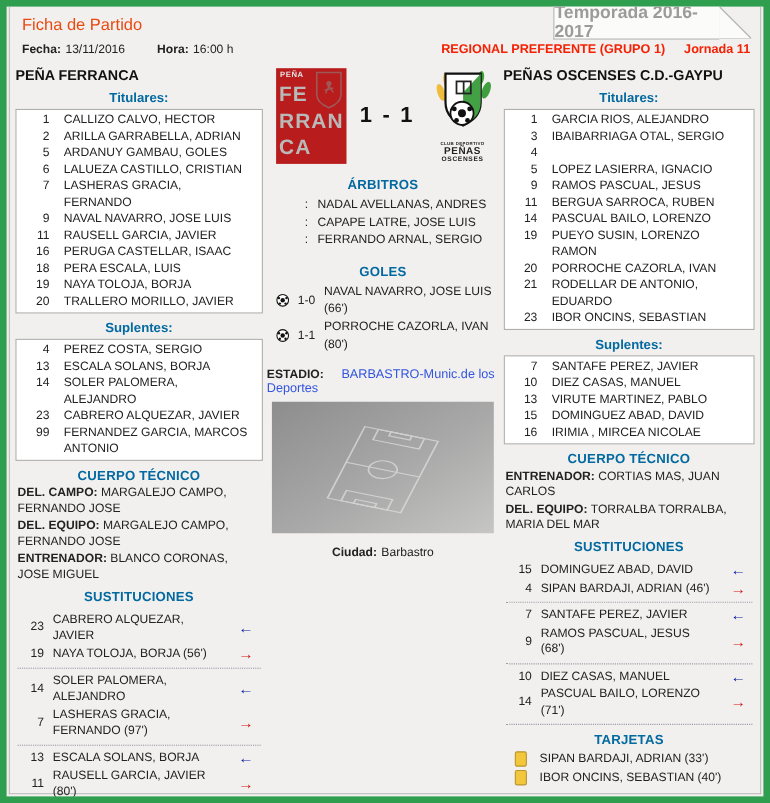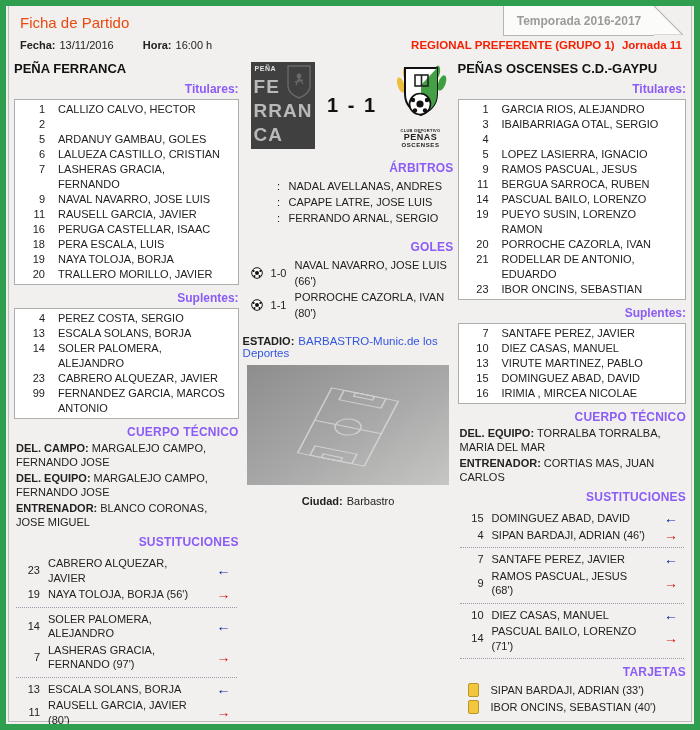--- a/index.html
+++ b/index.html
@@ -7,34 +7,34 @@
     position:relative;width:700px;height:730px;box-sizing:border-box;
     border:6px solid #2f9f4f;background:#f1f0ee;overflow:hidden;
     font-family:"Liberation Sans","DejaVu Sans",sans-serif;color:#222;
   }
   .content-frame{position:absolute;inset:0 2px 2px 2px;border:1px solid #bdbdbb;border-top:none;pointer-events:none;}
   .page-title{position:absolute;top:8px;left:14px;font-size:15px;color:#e84a12;}
   .season-tab{
     position:absolute;top:0;right:40px;width:150px;height:29px;
     background:#fbfbfa;border-left:1px solid #b5b5b5;border-bottom:1px solid #b5b5b5;
     display:flex;align-items:center;justify-content:center;
-    font-size:12px;font-weight:bold;color:#9b9b9b;
+    font-size:16px;font-weight:bold;color:#9b9b9b;
   }
   .season-fold{position:absolute;top:0;right:11px;width:29px;height:29px;}
   .meta-row{position:absolute;top:33px;left:14px;right:12px;display:flex;justify-content:space-between;font-size:11px;}
   .meta-left b{margin-right:4px;}
   .meta-left .gap{display:inline-block;width:26px;}
   .meta-right{font-weight:bold;color:#f42105;font-size:11.5px;}
-  .meta-right .jornada{margin-left:4px;}
+  .meta-right .jornada{margin-left:14px;}
   .cols{position:absolute;top:52px;left:8px;right:8px;bottom:4px;display:flex;}
   .col-left{width:230px;}
   .col-mid{width:216px;padding:0 4px;}
   .col-right{width:234px;}
   .team-name{text-align:left;font-weight:bold;font-size:13px;margin:3px 0 2px;color:#111;}
-  .sec-label{text-align:right;font-weight:bold;font-size:12px;color:#8b5cf6;margin:6px 0 3px;}
+  .sec-label{text-align:center;font-weight:bold;font-size:12px;color:#0369a1;margin:6px 0 3px;}
   .sec-label.caps{letter-spacing:.2px;}
   .roster-box{background:#fff;border:1px solid #aeaeac;padding:2px 0 2px 0;}
   .p-row{display:flex;font-size:11px;line-height:15px;}
   .p-num{flex:0 0 30px;text-align:right;margin-right:13px;}
   .p-name{flex:1;padding-right:12px;}
   .staff-wrap{margin:2px 2px 0 2px;}
   .staff-line{font-size:11px;line-height:13.5px;margin:3px 0;}
   .staff-line b{margin-right:3px;}
   .subs-wrap{margin:0 2px;}
   .sub-pair{border-bottom:1px dotted #9a9aa8;padding:2px 0 3px 0;}
@@ -42,36 +42,36 @@
   .sub-num{flex:0 0 24px;text-align:right;margin-right:8px;}
   .sub-name{flex:1;padding-right:4px;}
   .sub-arrow{flex:0 0 26px;text-align:right;font-size:14px;font-weight:bold;padding-right:6px;}
   .sub-arrow.in{color:#001a9e;}
   .sub-arrow.out{color:#cf1110;}
   .cards-wrap{margin:2px 4px;}
   .card-row{display:flex;align-items:center;font-size:11px;line-height:16.5px;}
   .yellow-card{flex:0 0 9px;height:12px;background:#f3c73c;border:1px solid #b9952c;border-radius:2px;margin:0 12px 0 6px;}
   
   .logo-row{display:flex;align-items:center;justify-content:space-between;margin:4px 2px 0 8px;}
-  .home-logo{position:relative;width:64px;height:87px;background:#404040;flex:0 0 auto;}
+  .home-logo{position:relative;width:64px;height:87px;background:#b91c1c;flex:0 0 auto;}
   .home-logo .mini{position:absolute;top:3px;left:4px;font-size:7px;font-weight:bold;color:#e3e3e3;letter-spacing:.5px;}
   .home-logo .crest{position:absolute;top:2px;right:2px;opacity:.55;}
   .home-logo .stack{position:absolute;top:13px;left:3px;font-weight:bold;font-size:19px;line-height:24px;color:#b9b9b9;letter-spacing:1px;}
   .score{font-size:20px;font-weight:bold;color:#111;letter-spacing:2px;}
   .away-logo{width:62px;text-align:center;flex:0 0 auto;}
   .away-logo .club{font-size:4px;font-weight:bold;letter-spacing:.3px;line-height:4px;}
   .away-logo .l1{font-size:9px;font-weight:bold;line-height:9px;letter-spacing:.5px;}
   .away-logo .l2{font-size:6px;font-weight:bold;line-height:7px;letter-spacing:.6px;}
   .ref-row{display:flex;font-size:11px;line-height:16px;padding-left:26px;}
   .ref-colon{flex:0 0 20px;text-align:center;}
   .goal-row{display:flex;align-items:center;font-size:11px;line-height:16px;padding-left:8px;}
   .goal-ball{flex:0 0 12px;margin-right:8px;display:flex;}
   .goal-score{flex:0 0 24px;}
   .estadio-line{font-size:11px;margin:14px 0 6px 0;}
-  .estadio-line b{margin-right:4px;}
+  .estadio-line b{margin-right:16px;}
   .estadio-link{color:#3355e0;font-size:11.5px;cursor:pointer;}
   .pitch-wrap{margin:4px auto 0;width:202px;}
   .ciudad-line{text-align:center;font-size:11px;margin-top:6px;}
   .ciudad-line b{margin-right:4px;}
 </style>
 </head>
 <body>
 
 <div class="frame">
   <div class="content-frame"></div>
@@ -106,20 +106,21 @@
       <div class="sec-label">Titulares:</div>
       <div class="roster-box">
 
           <div class="p-row">
             <span class="p-num">1</span>
             <span class="p-name">CALLIZO CALVO, HECTOR</span>
           </div>
 
           <div class="p-row">
             <span class="p-num">2</span>
+            <span class="p-name">ARILLA GARRABELLA, ADRIAN</span>
           </div>
 
           <div class="p-row">
             <span class="p-num">5</span>
             <span class="p-name">ARDANUY GAMBAU, GOLES</span>
           </div>
 
           <div class="p-row">
             <span class="p-num">6</span>
             <span class="p-name">LALUEZA CASTILLO, CRISTIAN</span>
@@ -469,25 +470,25 @@
           <div class="p-row">
             <span class="p-num">16</span>
             <span class="p-name">IRIMIA , MIRCEA NICOLAE</span>
           </div>
         </div>
 
       <div class="sec-label caps">CUERPO TÉCNICO</div>
       <div class="staff-wrap">
 
           <div class="staff-line">
+            <b>ENTRENADOR:</b><span>CORTIAS MAS, JUAN CARLOS</span>
+          </div>
+
+          <div class="staff-line">
             <b>DEL. EQUIPO:</b><span>TORRALBA TORRALBA, MARIA DEL MAR</span>
-          </div>
-
-          <div class="staff-line">
-            <b>ENTRENADOR:</b><span>CORTIAS MAS, JUAN CARLOS</span>
           </div>
         </div>
 
       <div class="sec-label caps">SUSTITUCIONES</div>
       <div class="subs-wrap">
 
           <div class="sub-pair">
             <div class="sub-row">
               <span class="sub-num">15</span>
               <span class="sub-name">DOMINGUEZ ABAD, DAVID</span>

